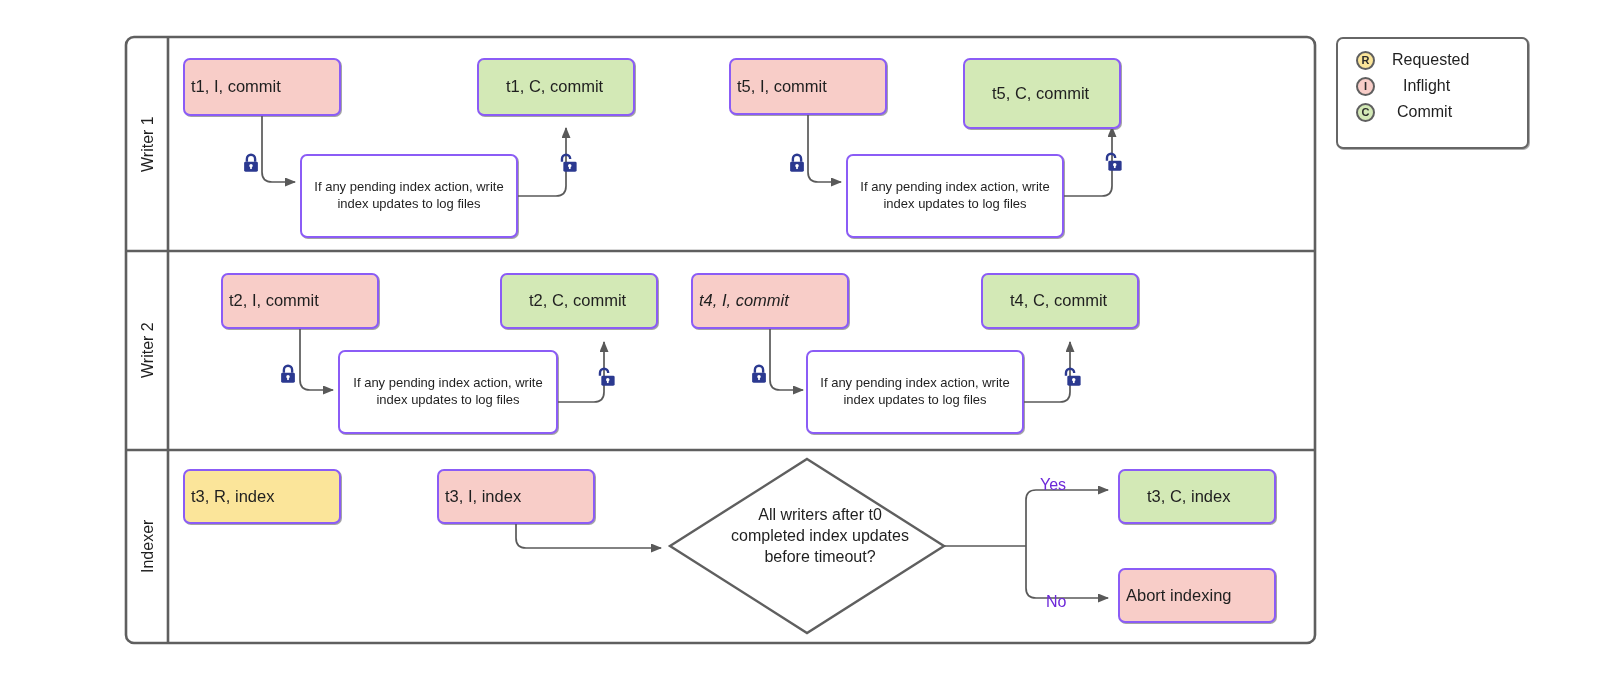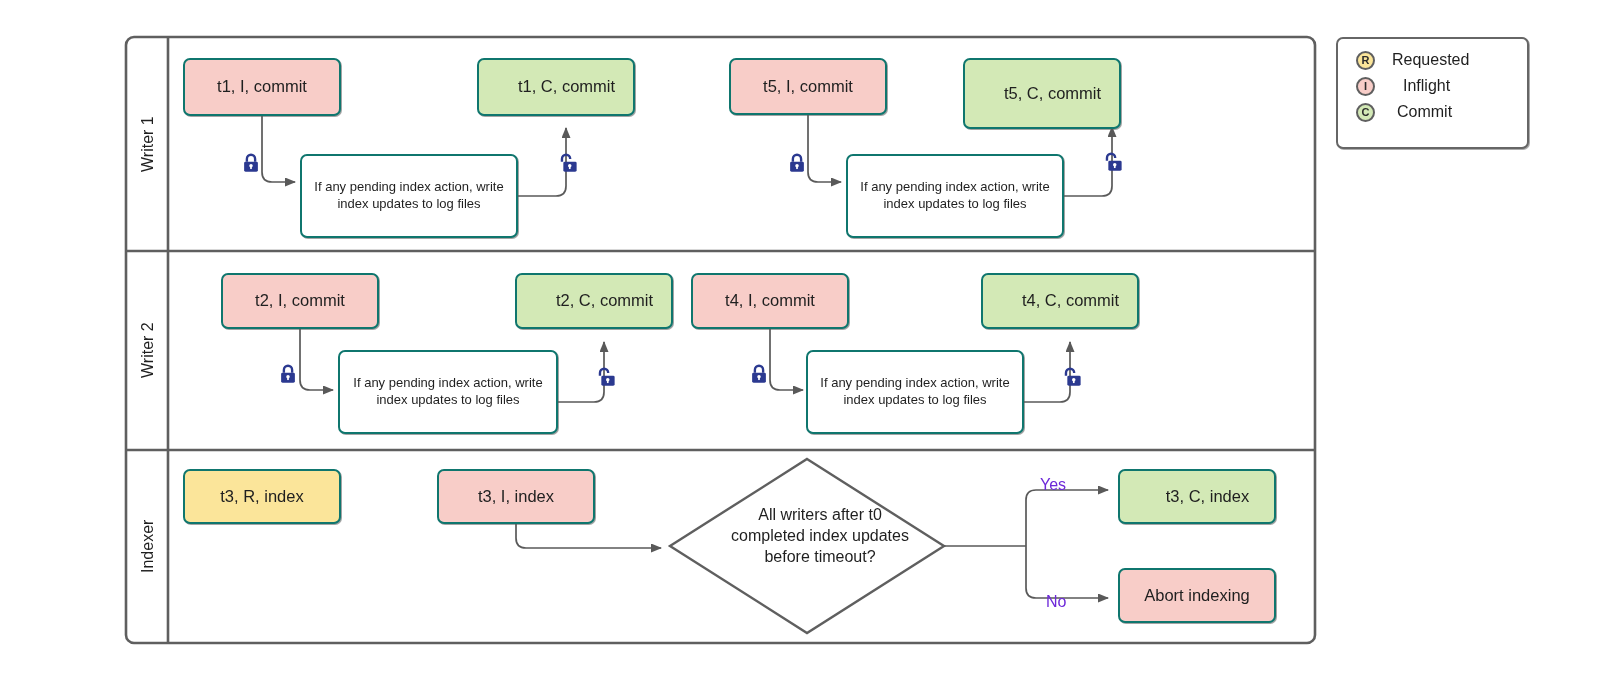--- a/index.html
+++ b/index.html
@@ -10,23 +10,23 @@
     overflow:hidden;
   }
   #stage{position:relative;width:1609px;height:700px;}
 
   svg.layer{position:absolute;left:0;top:0;width:1609px;height:700px;pointer-events:none;}
 
   
   .node{
     position:absolute;
     box-sizing:border-box;
-    border:2px solid #0f766e;
+    border:2px solid #8b5cf6;
     border-radius:7px;
-    display:flex;align-items:center;justify-content:center;
+    display:flex;align-items:center;justify-content:flex-start;
     text-align:center;
     line-height:1.28;
     box-shadow:1px 1px 0 rgba(90,90,90,.55);
   }
   .node span{display:block;padding:0 6px;}
   .red{background:#f8cdc8;}
   .green{background:#d3e9b6;padding-left:21px;}
   .yellow{background:#fbe59a;}
   .white{background:#ffffff;}
 
@@ -146,28 +146,28 @@
   <div class="node green state" style="left:963px;top:58px;width:158px;height:71px;">
     <span>t5, C, commit</span>
   </div>
   <div class="node white proc" style="left:846px;top:154px;width:218px;height:84px;">
     <span>If any pending index action, write index updates to log files</span>
   </div>
 
   <div class="node red state" style="left:221px;top:273px;width:158px;height:56px;">
     <span>t2, I, commit</span>
   </div>
-  <div class="node green state" style="left:515px;top:273px;width:158px;height:56px;">
+  <div class="node green state" style="left:500px;top:273px;width:158px;height:56px;">
     <span>t2, C, commit</span>
   </div>
   <div class="node white proc" style="left:338px;top:350px;width:220px;height:84px;">
     <span>If any pending index action, write index updates to log files</span>
   </div>
 
-  <div class="node red state" style="left:691px;top:273px;width:158px;height:56px;">
+  <div class="node red state" style="left:691px;top:273px;width:158px;height:56px;font-style:italic;">
     <span>t4, I, commit</span>
   </div>
   <div class="node green state" style="left:981px;top:273px;width:158px;height:56px;">
     <span>t4, C, commit</span>
   </div>
   <div class="node white proc" style="left:806px;top:350px;width:218px;height:84px;">
     <span>If any pending index action, write index updates to log files</span>
   </div>
 
   <div class="node yellow state" style="left:183px;top:469px;width:158px;height:55px;">

